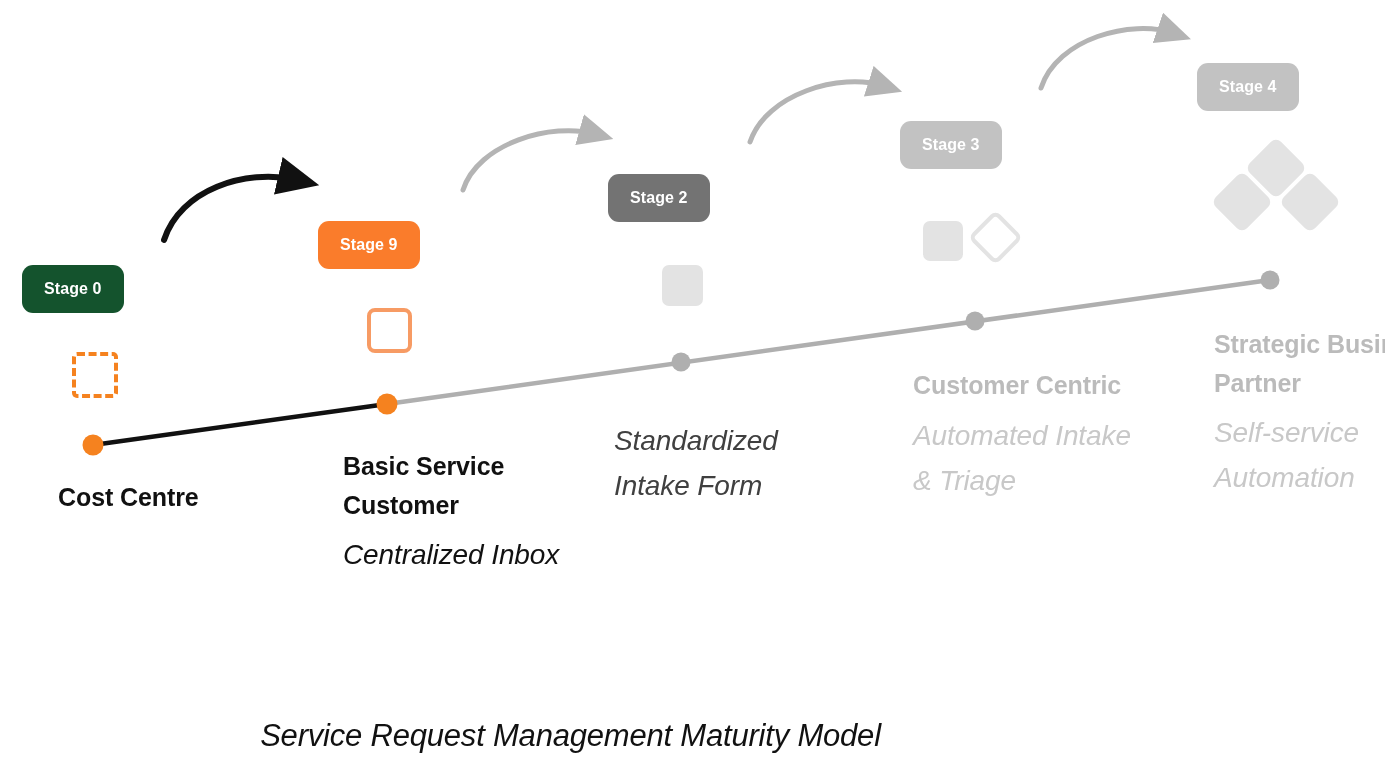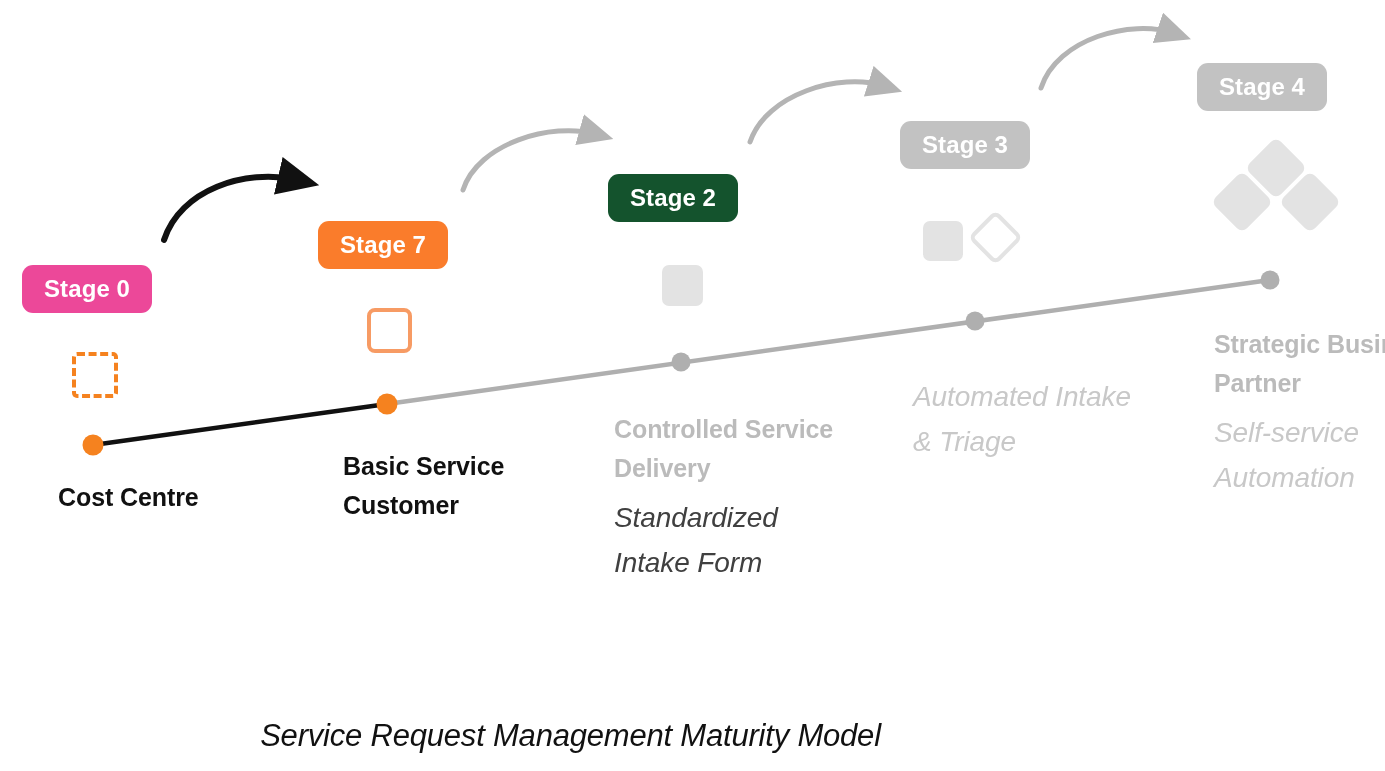--- a/index.html
+++ b/index.html
@@ -34,21 +34,21 @@
   }
 
   .badge {
     position: absolute;
     display: inline-flex;
     align-items: center;
     justify-content: center;
     border-radius: 11px;
     color: #ffffff;
     font-weight: bold;
-    font-size: 24px;
+    font-size: 16px;
     letter-spacing: 0.1px;
     padding: 0 22px;
     height: 48px;
     box-sizing: border-box;
     white-space: nowrap;
   }
 
   .icon-wrap {
     position: absolute;
   }
@@ -117,57 +117,58 @@
     <line x1="93" y1="445" x2="387" y2="404" stroke="#111111" stroke-width="4.5" stroke-linecap="round"></line>
     <line x1="387" y1="404" x2="1270" y2="280" stroke="#AFAFAF" stroke-width="4.5" stroke-linecap="round"></line>
     <circle cx="93" cy="445" r="10.5" fill="#F5821F"></circle>
     <circle cx="387" cy="404" r="10.5" fill="#F5821F"></circle>
     <circle cx="681" cy="362" r="9.5" fill="#AFAFAF"></circle>
     <circle cx="975" cy="321" r="9.5" fill="#AFAFAF"></circle>
     <circle cx="1270" cy="280" r="9.5" fill="#AFAFAF"></circle>
   </svg>
 
   <div class="stage-col" style="left:0;top:0;">
-    <div class="badge" style="left:22px;top:265px;background:#ec4899;">Stage 0</div>
+    <div class="badge" style="left:22px;top:265px;background:#14532d;">Stage 0</div>
     <div class="icon-wrap" style="left:72px;top:352px;">
       <div class="sq" style="width:46px;height:46px;border:4px dashed #F5821F;border-radius:5px;"></div>
     </div>
     <div class="title-block" style="left:58px;top:478px;">
       <div class="head" style="color:#111111;">Cost Centre</div>
     </div>
   </div>
 
   <div class="stage-col" style="left:0;top:0;">
-    <div class="badge" style="left:318px;top:221px;background:#FA7C2B;">Stage 7</div>
+    <div class="badge" style="left:318px;top:221px;background:#FA7C2B;">Stage 9</div>
     <div class="icon-wrap" style="left:367px;top:308px;">
       <div class="sq" style="width:45px;height:45px;border:4px solid #F79B64;border-radius:8px;"></div>
     </div>
     <div class="title-block" style="left:343px;top:447px;">
       <div class="head" style="color:#111111;">Basic Service Customer</div>
+      <div class="sub" style="color:#111111;">Centralized Inbox</div>
     </div>
   </div>
 
   <div class="stage-col" style="left:0;top:0;">
-    <div class="badge" style="left:608px;top:174px;background:#14532d;">Stage 2</div>
+    <div class="badge" style="left:608px;top:174px;background:#737373;">Stage 2</div>
     <div class="icon-wrap" style="left:662px;top:265px;">
       <div class="sq" style="width:41px;height:41px;background:#E3E3E3;border-radius:7px;"></div>
     </div>
     <div class="title-block" style="left:614px;top:410px;">
-      <div class="head" style="color:#BBBBBB;">Controlled Service Delivery</div>
       <div class="sub" style="color:#404040;">Standardized Intake Form</div>
     </div>
   </div>
 
   <div class="stage-col" style="left:0;top:0;">
     <div class="badge" style="left:900px;top:121px;background:#C2C2C2;">Stage 3</div>
     <div class="icon-wrap" style="left:923px;top:218px;">
       <div class="sq" style="left:0;top:3px;width:40px;height:40px;background:#E3E3E3;border-radius:7px;"></div>
       <div class="diamond" style="left:53px;top:0;width:39px;height:39px;border:4px solid #E3E3E3;border-radius:7px;"></div>
     </div>
     <div class="title-block" style="left:913px;top:366px;">
+      <div class="head" style="color:#BBBBBB;">Customer Centric</div>
       <div class="sub" style="color:#C8C8C8;">Automated Intake &amp; Triage</div>
     </div>
   </div>
 
   <div class="stage-col" style="left:0;top:0;">
     <div class="badge" style="left:1197px;top:63px;background:#C2C2C2;">Stage 4</div>
     <div class="icon-wrap" style="left:1214px;top:146px;">
       <div class="diamond" style="left:40px;top:0;width:44px;height:44px;background:#E3E3E3;border-radius:7px;"></div>
       <div class="diamond" style="left:6px;top:34px;width:44px;height:44px;background:#E3E3E3;border-radius:7px;"></div>
       <div class="diamond" style="left:74px;top:34px;width:44px;height:44px;background:#E3E3E3;border-radius:7px;"></div>

